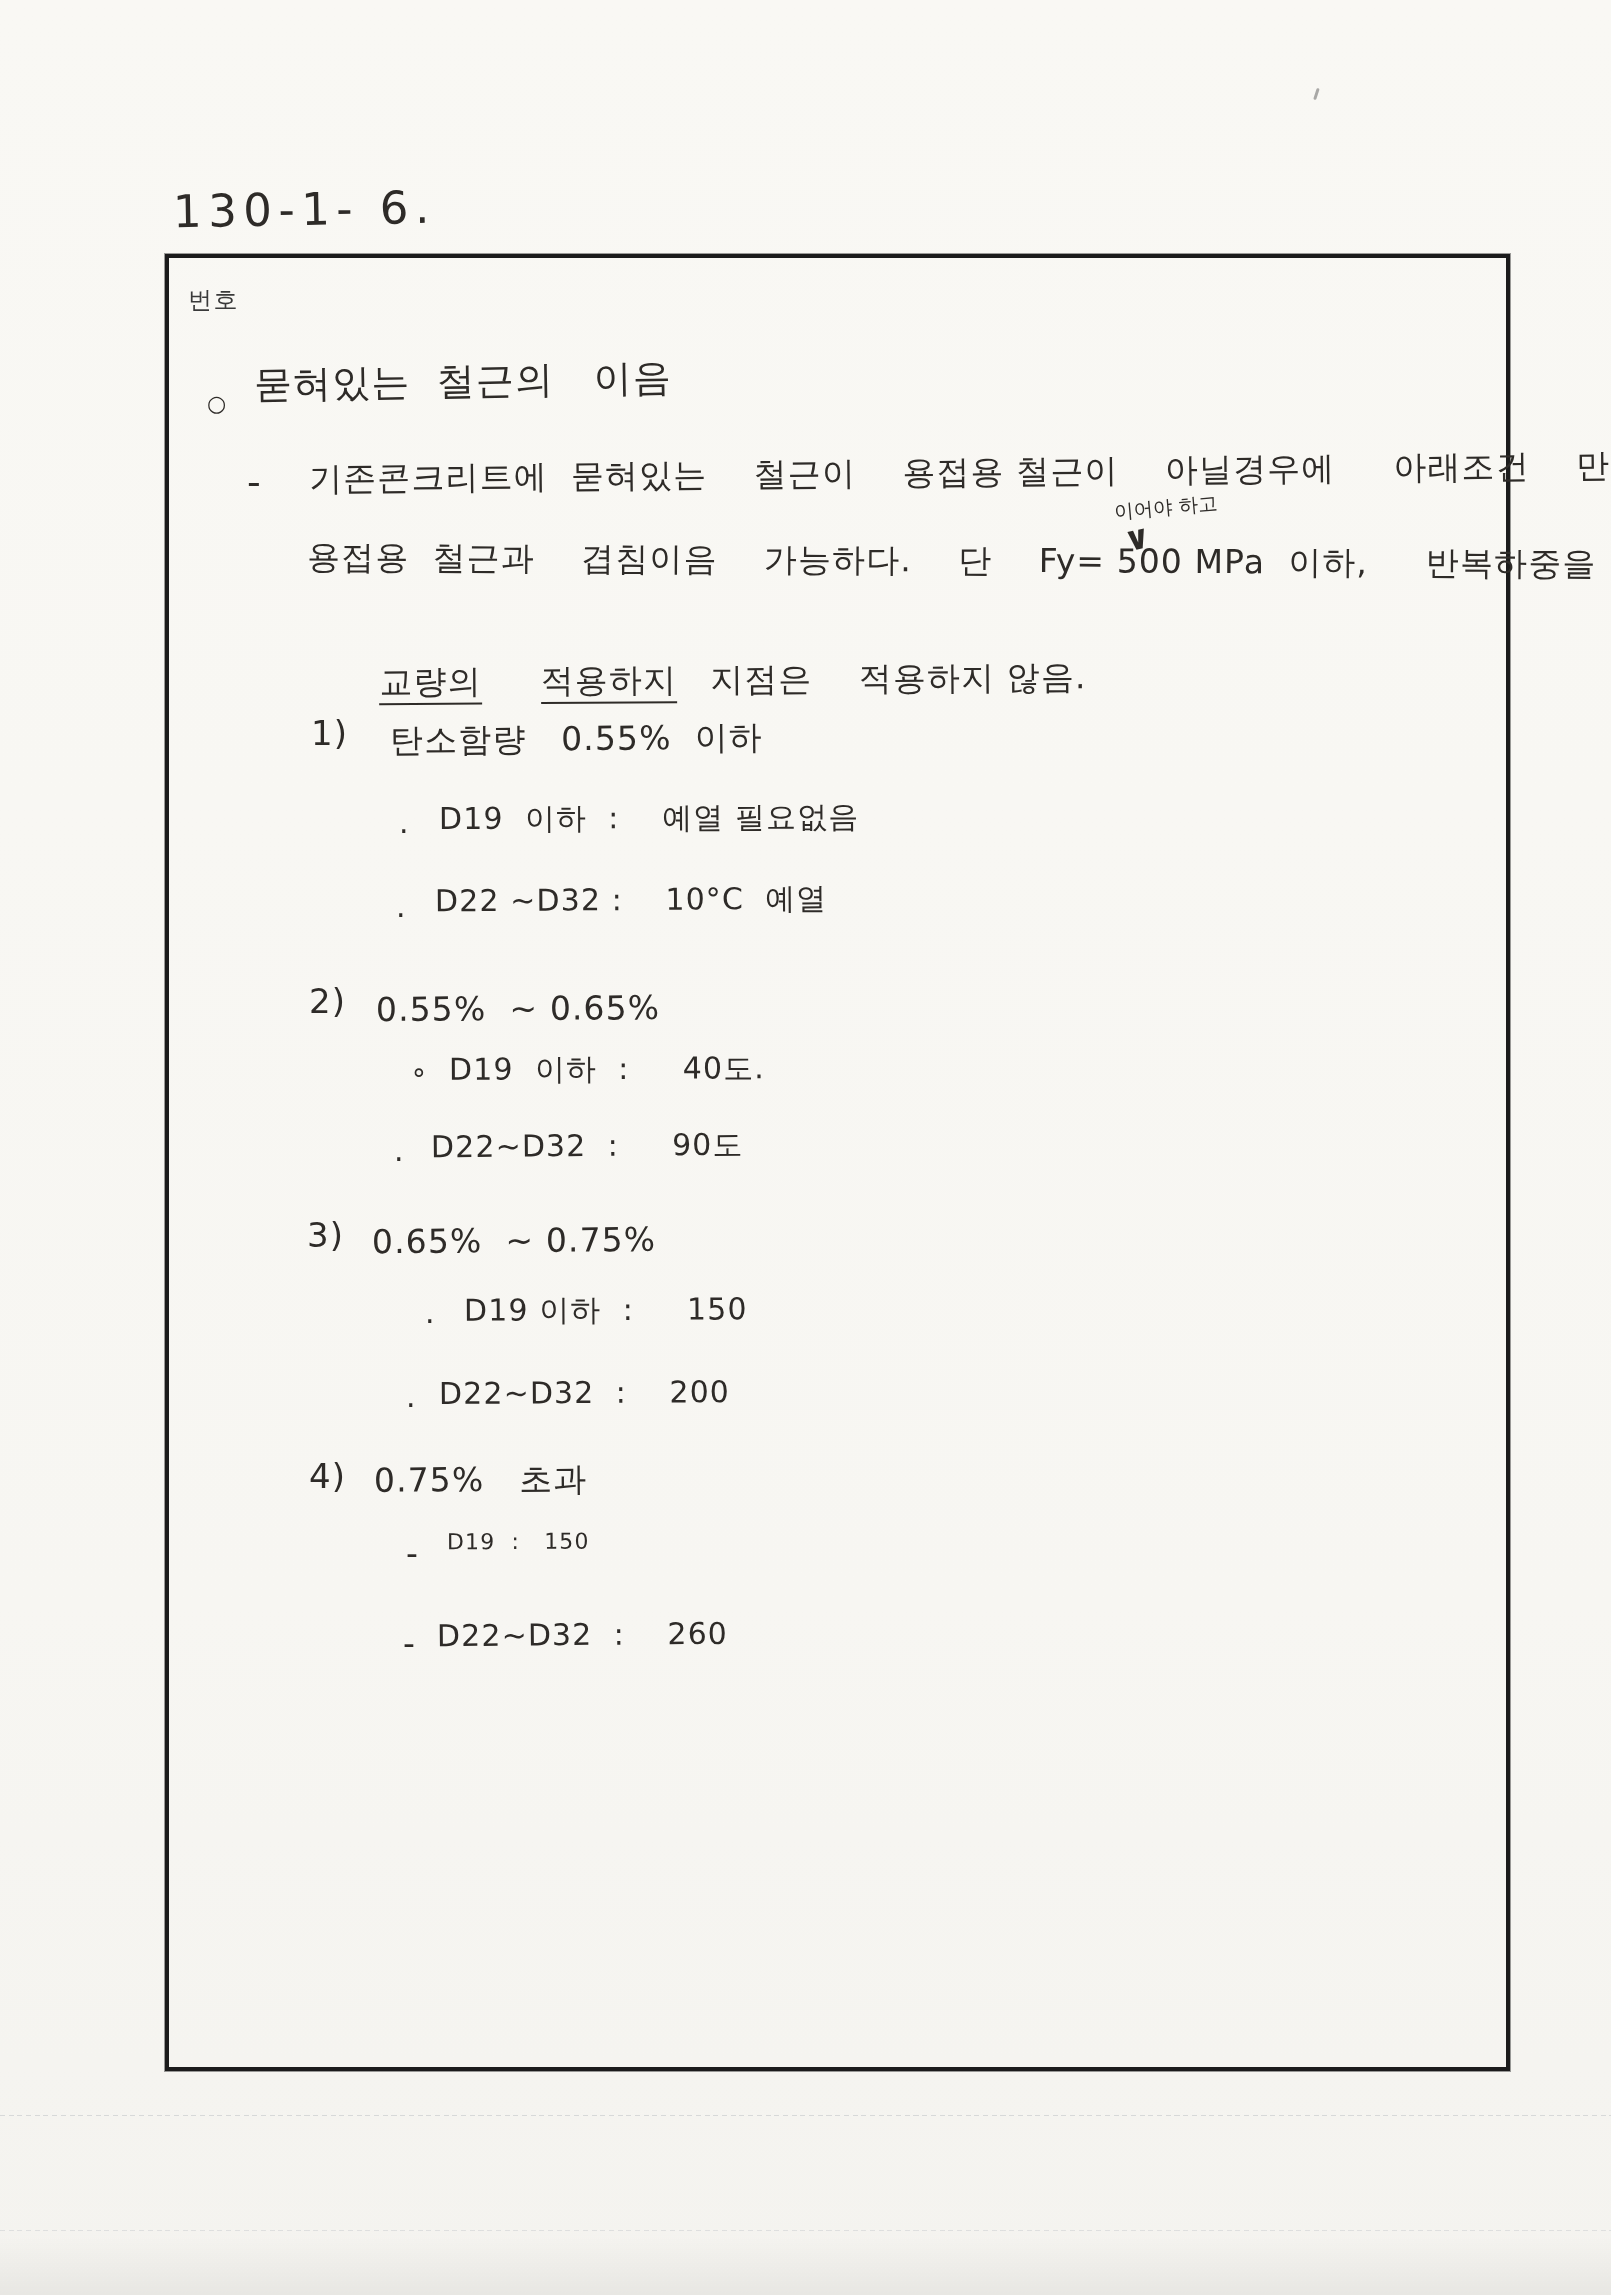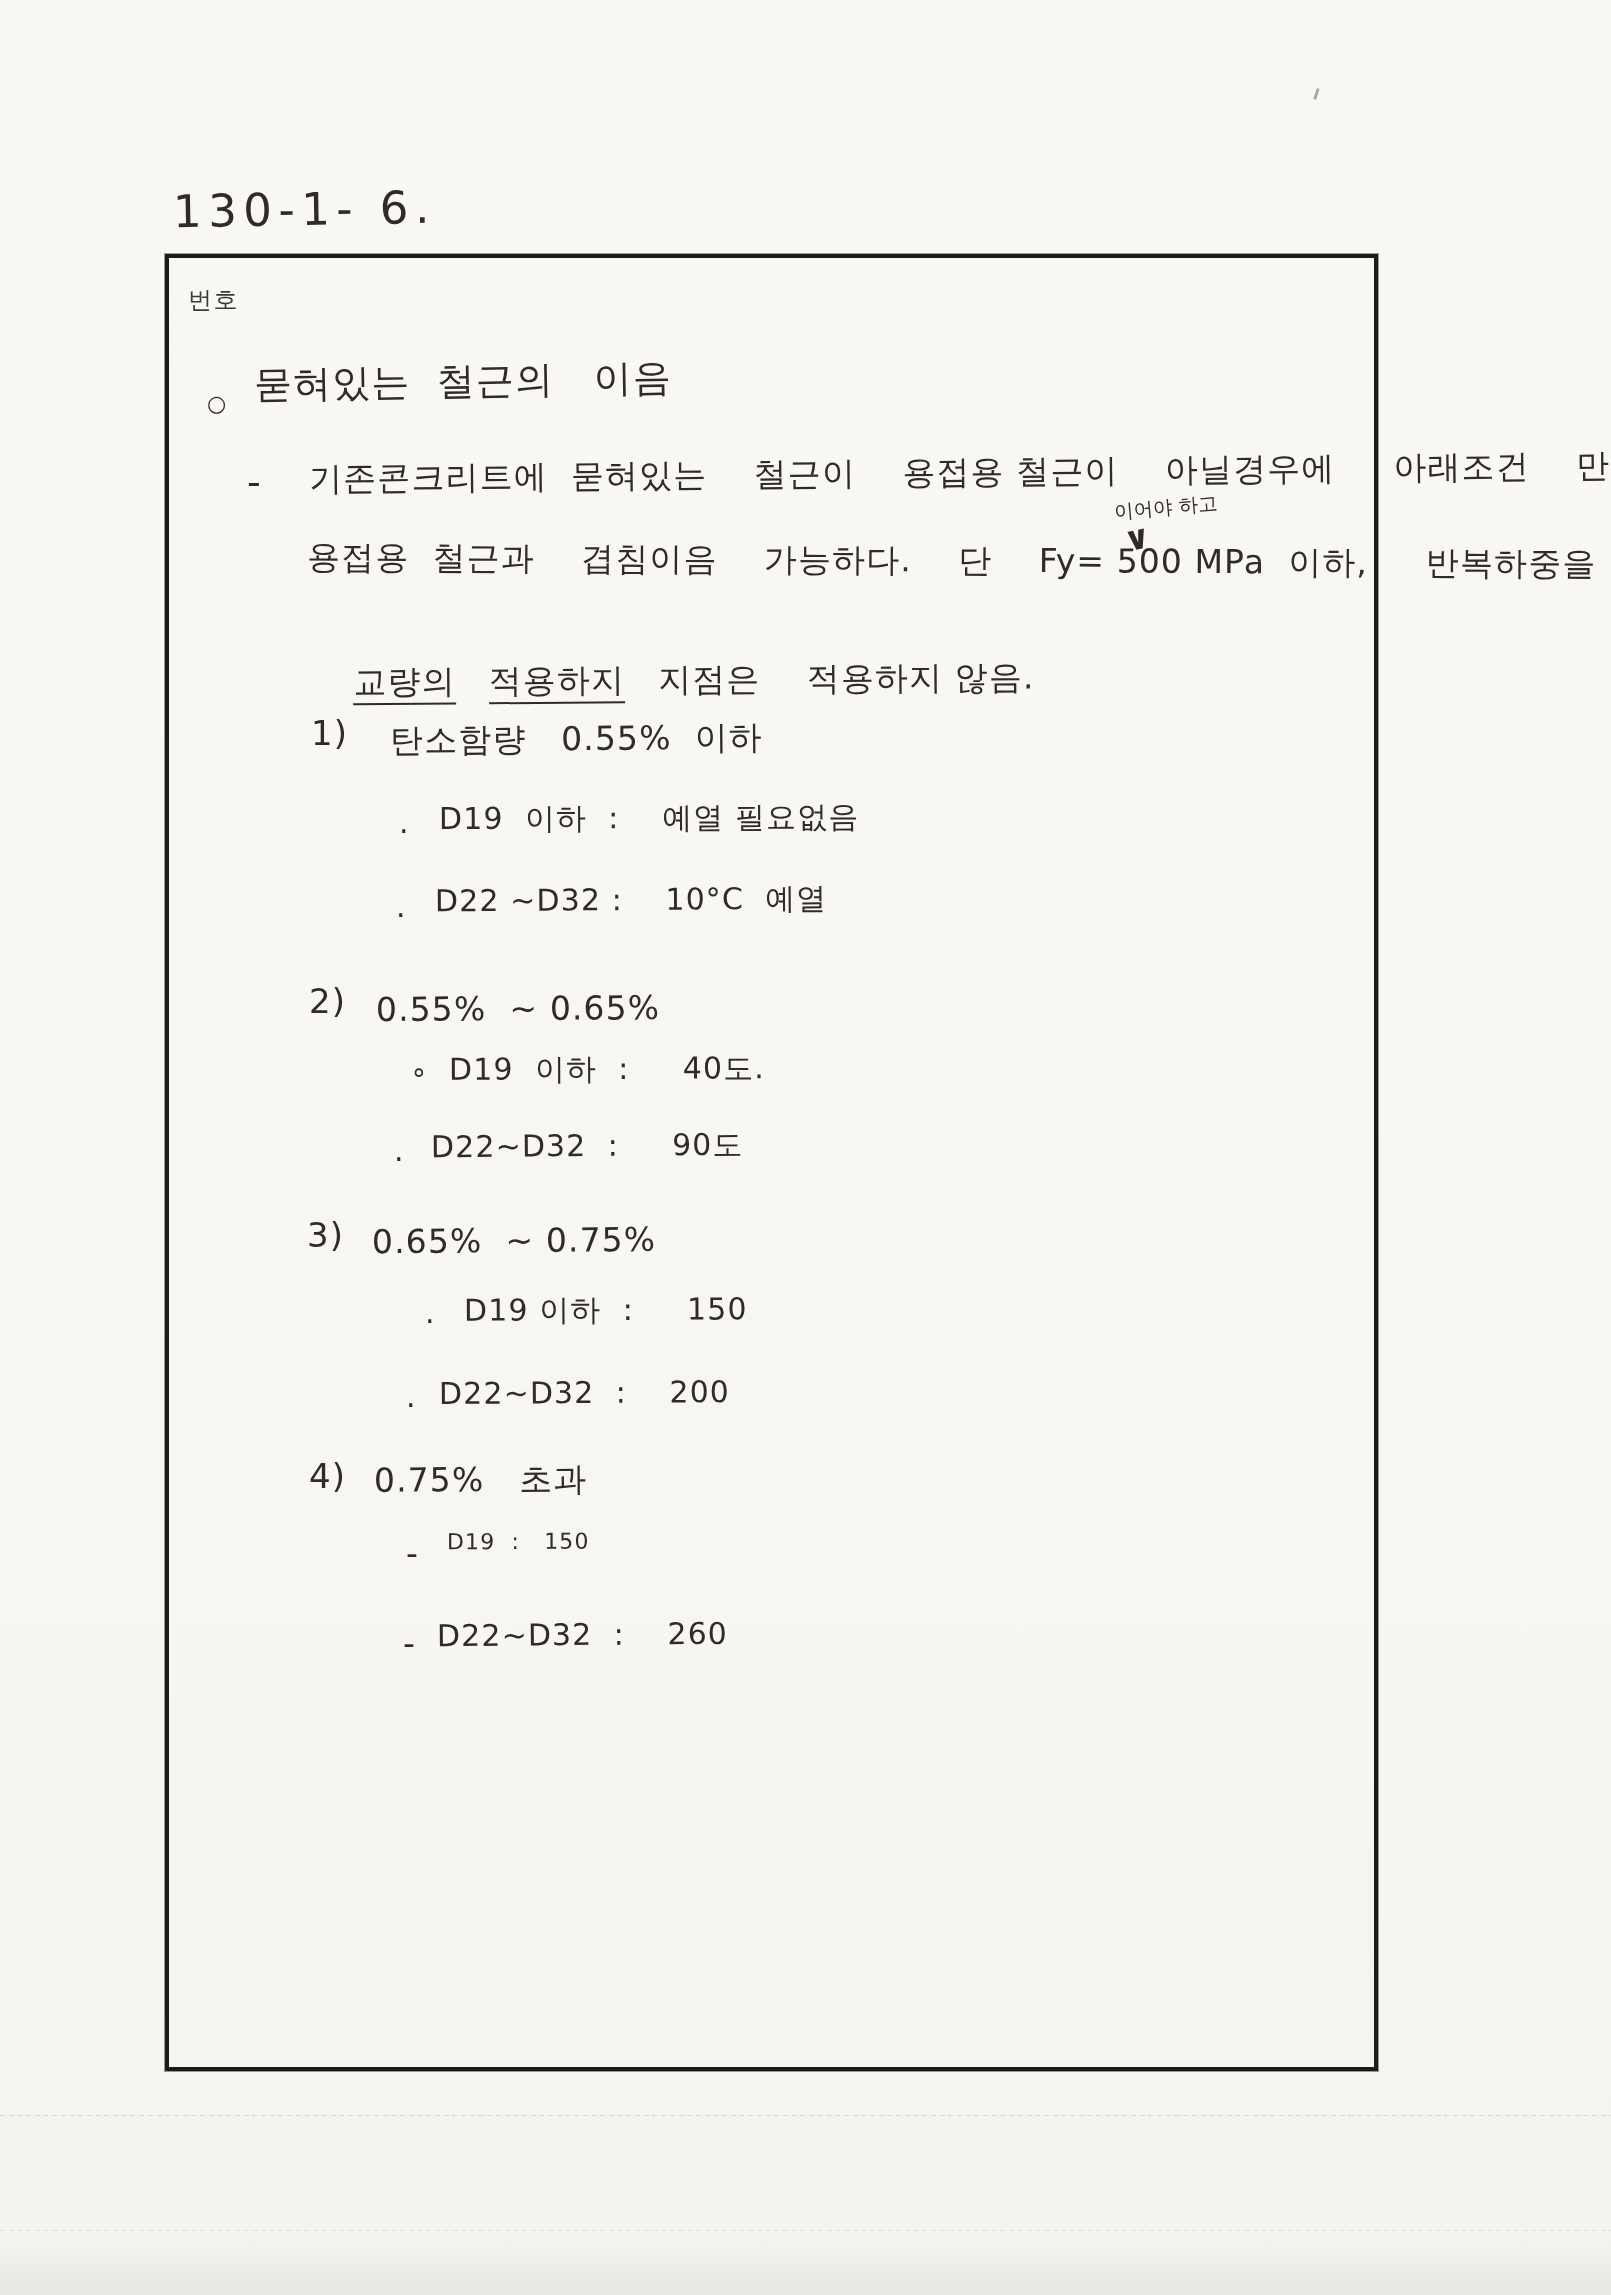--- a/index.html
+++ b/index.html
@@ -22,30 +22,30 @@
     white-space:pre;
     line-height:1.1;
   }
   .print{
     position:absolute;
     color:#3a3a3a;
     font-family:"Liberation Sans","DejaVu Sans",sans-serif;
   }
   
   .notes-box{
-    position:absolute;left:165px;top:254px;width:1213px;height:1817px;
+    position:absolute;left:165px;top:254px;width:1345px;height:1817px;
     border:4.3px solid #1b1b1b;
     outline:0.7px solid rgba(40,40,40,.45);
     outline-offset:0.7px;
     box-sizing:border-box;
     background-image:
       repeating-linear-gradient(to bottom, transparent 0 82px, rgba(125,140,155,.30) 82px 82px, transparent 82px 83px),
       repeating-linear-gradient(to right, transparent 0 24.6px, rgba(125,140,155,.14) 24.6px 25px, transparent 25px 66px);
   }
-  .underl{border-bottom:2.2px solid #2e2b28;padding-bottom:2px;}
+  .underl{border-bottom:2.2px solid #2e2b28;padding-bottom:2px;margin-left:26px;}
   .gap{margin-right:33px;}
   .caret{
     position:absolute;
     color:#2e2b28;font-weight:bold;
     transform:rotate(-12deg);
   }
   .hline{
     position:absolute;left:0;width:1612px;height:1.4px;
     background:repeating-linear-gradient(to right, rgba(120,130,145,.30) 0 5px, transparent 5px 8.7px);
   }

